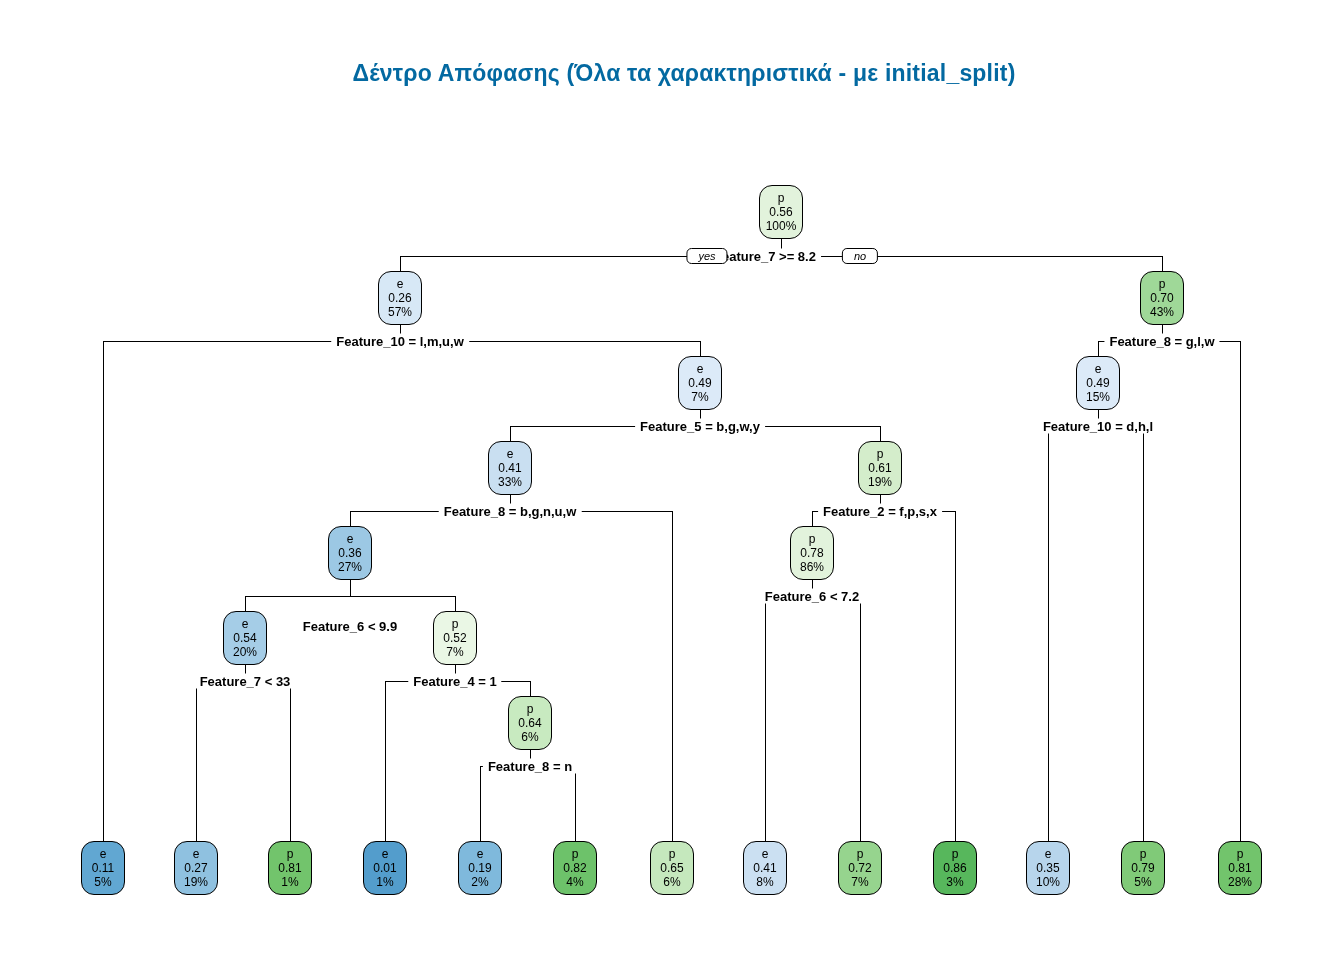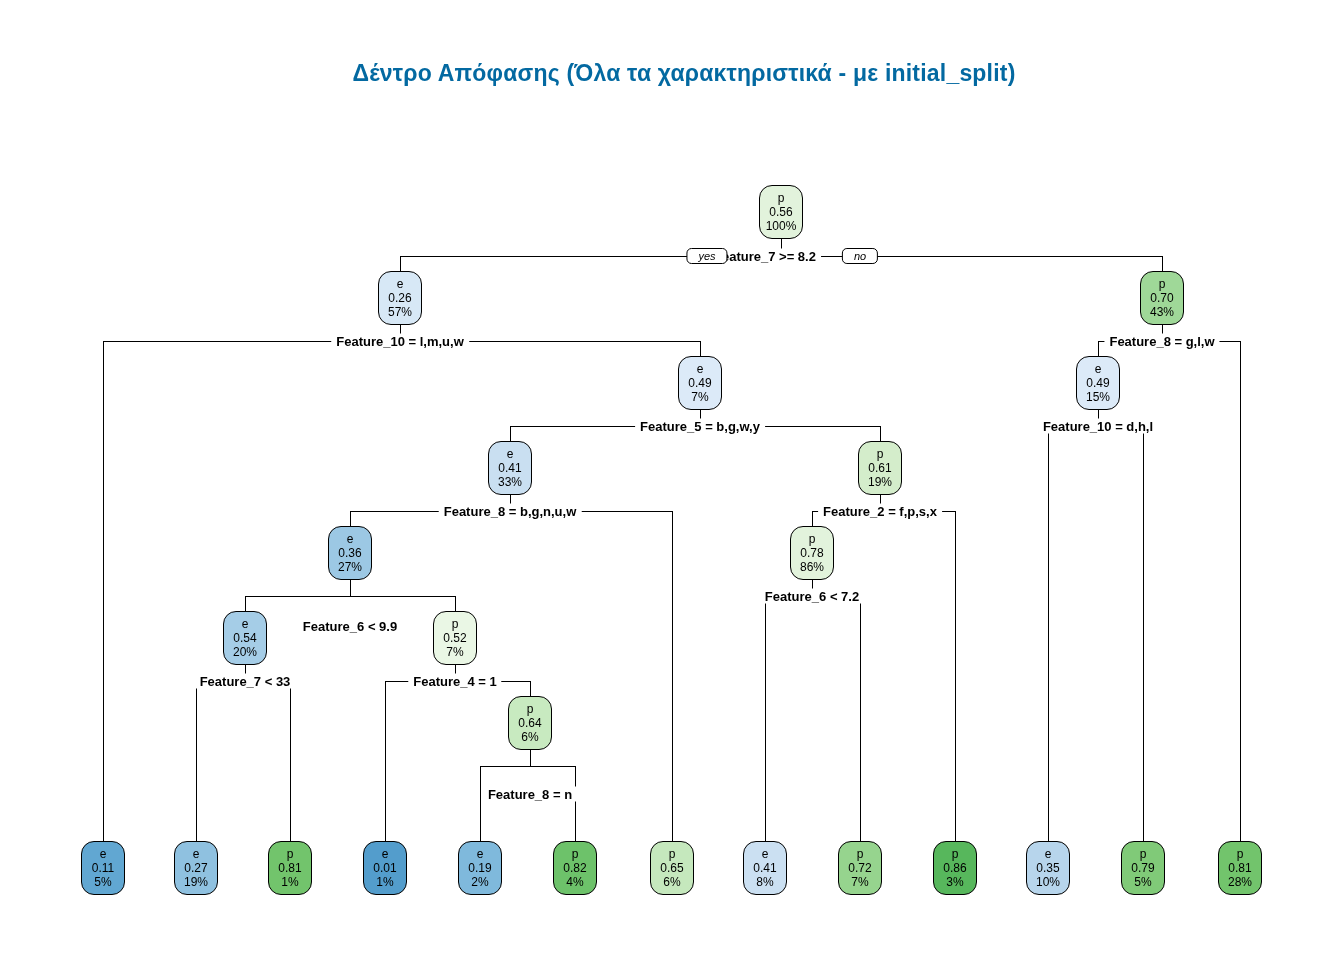--- a/index.html
+++ b/index.html
@@ -92,21 +92,21 @@
       <div class="split-label" style="left: 245px; top: 681px;">Feature_7 &lt; 33</div>
       <div class="vline" style="left: 455px; top: 664px; height: 17px;"></div>
       <div class="hline" style="left: 385px; top: 681px; width: 145px;"></div>
       <div class="vline" style="left: 385px; top: 681px; height: 161px;"></div>
       <div class="vline" style="left: 530px; top: 681px; height: 16px;"></div>
       <div class="split-label" style="left: 455px; top: 681px;">Feature_4 = 1</div>
       <div class="vline" style="left: 530px; top: 749px; height: 17px;"></div>
       <div class="hline" style="left: 480px; top: 766px; width: 95px;"></div>
       <div class="vline" style="left: 480px; top: 766px; height: 76px;"></div>
       <div class="vline" style="left: 575px; top: 766px; height: 76px;"></div>
-      <div class="split-label" style="left: 530px; top: 766px; margin-top: 28px;">Feature_8 = n</div>
+      <div class="split-label" style="left: 530px; top: 766px;">Feature_8 = n</div>
       <div class="node" style="left: 781px; top: 212px; background: rgb(226, 243, 220);">
         <div>p</div>
         <div>0.56</div>
         <div>100%</div>
       </div>
       <div class="node" style="left: 400px; top: 298px; background: rgb(215, 232, 246);">
         <div>e</div>
         <div>0.26</div>
         <div>57%</div>
       </div>

